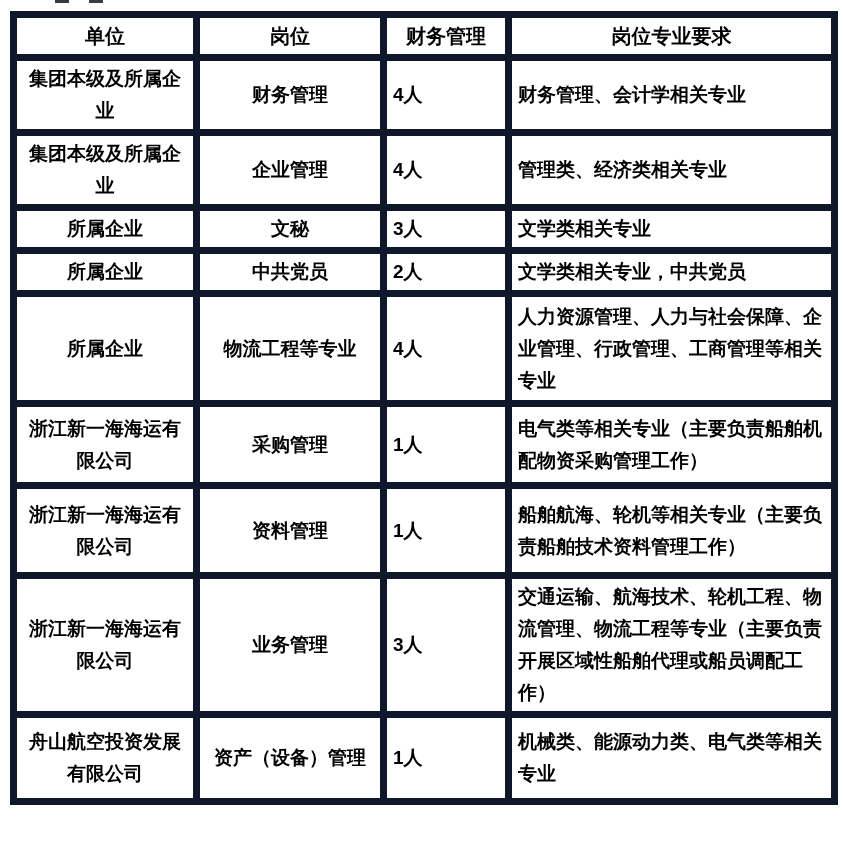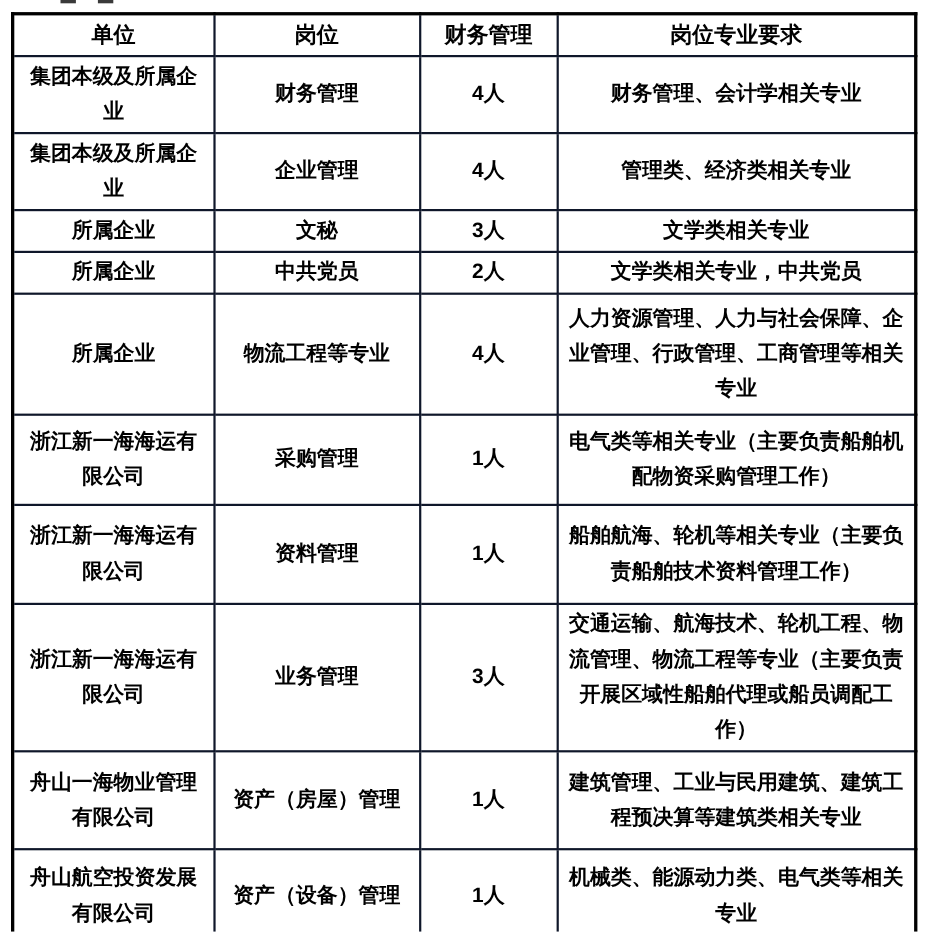--- a/index.html
+++ b/index.html
@@ -39,21 +39,21 @@
     left: 10px;
     top: 11px;
     width: 821px;
     border-collapse: collapse;
     table-layout: fixed;
     background: #ffffff;
     color: #000000;
     border: 3px solid #000000;
   }
   table.recruit td, table.recruit th {
-    border: 2px solid #0f172a;
+    border: 7px solid #0f172a;
     font-weight: bold;
     font-size: 19px;
     line-height: 32px;
     vertical-align: middle;
     padding: 2px 6px;
     overflow: hidden;
     word-break: break-all;
   }
   table.recruit th {
     text-align: center;
@@ -70,24 +70,24 @@
     padding-left: 16px;
     padding-right: 16px;
   }
   td.position {
     text-align: center;
     padding-left: 19px;
     padding-right: 19px;
     margin-left: 19px;
   }
   td.headcount {
-    text-align: center;
+    text-align: left;
   }
   td.requirements {
-    text-align: center;
+    text-align: left;
     padding-left: 9px;
     padding-right: 7px;
     margin-left: 24px;
   }
   
   tr.hrow  { height: 33px; }
   tr.r0    { height: 69px; }
   tr.r1    { height: 68px; }
   tr.r2    { height: 33px; }
   tr.r3    { height: 35px; }
@@ -165,26 +165,20 @@
         <td class="position">资料管理</td>
         <td class="headcount">1人</td>
         <td class="requirements">船舶航海、轮机等相关专业（主要负责船舶技术资料管理工作）</td>
       </tr>
       <tr class="r7">
         <td class="unit">浙江新一海海运有限公司</td>
         <td class="position">业务管理</td>
         <td class="headcount">3人</td>
         <td class="requirements">交通运输、航海技术、轮机工程、物流管理、物流工程等专业（主要负责开展区域性船舶代理或船员调配工作）</td>
       </tr>
-      <tr class="r8">
-        <td class="unit">舟山一海物业管理有限公司</td>
-        <td class="position">资产（房屋）管理</td>
-        <td class="headcount">1人</td>
-        <td class="requirements">建筑管理、工业与民用建筑、建筑工程预决算等建筑类相关专业</td>
-      </tr>
       <tr class="r9">
         <td class="unit">舟山航空投资发展有限公司</td>
         <td class="position">资产（设备）管理</td>
         <td class="headcount">1人</td>
         <td class="requirements">机械类、能源动力类、电气类等相关专业</td>
       </tr>
     </tbody>
   </table>
 </div>
 

